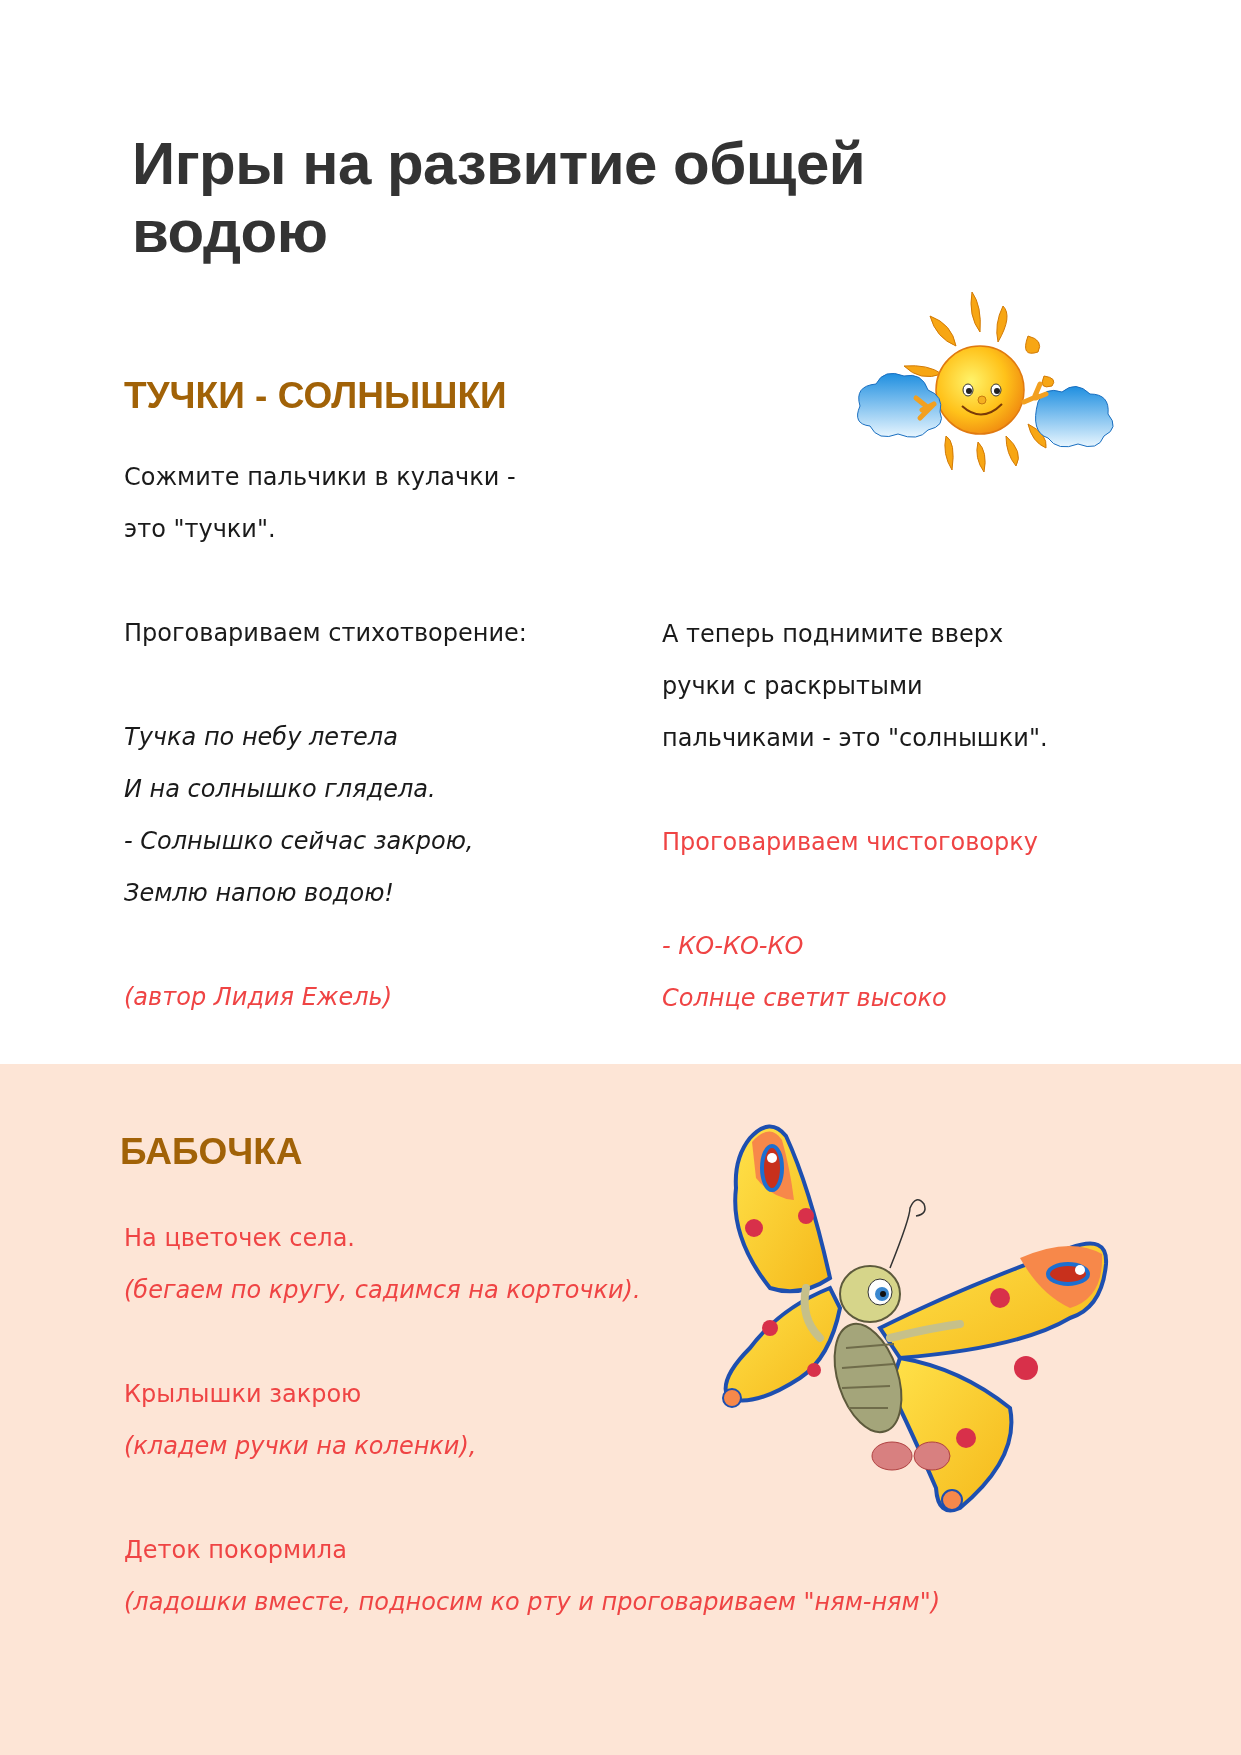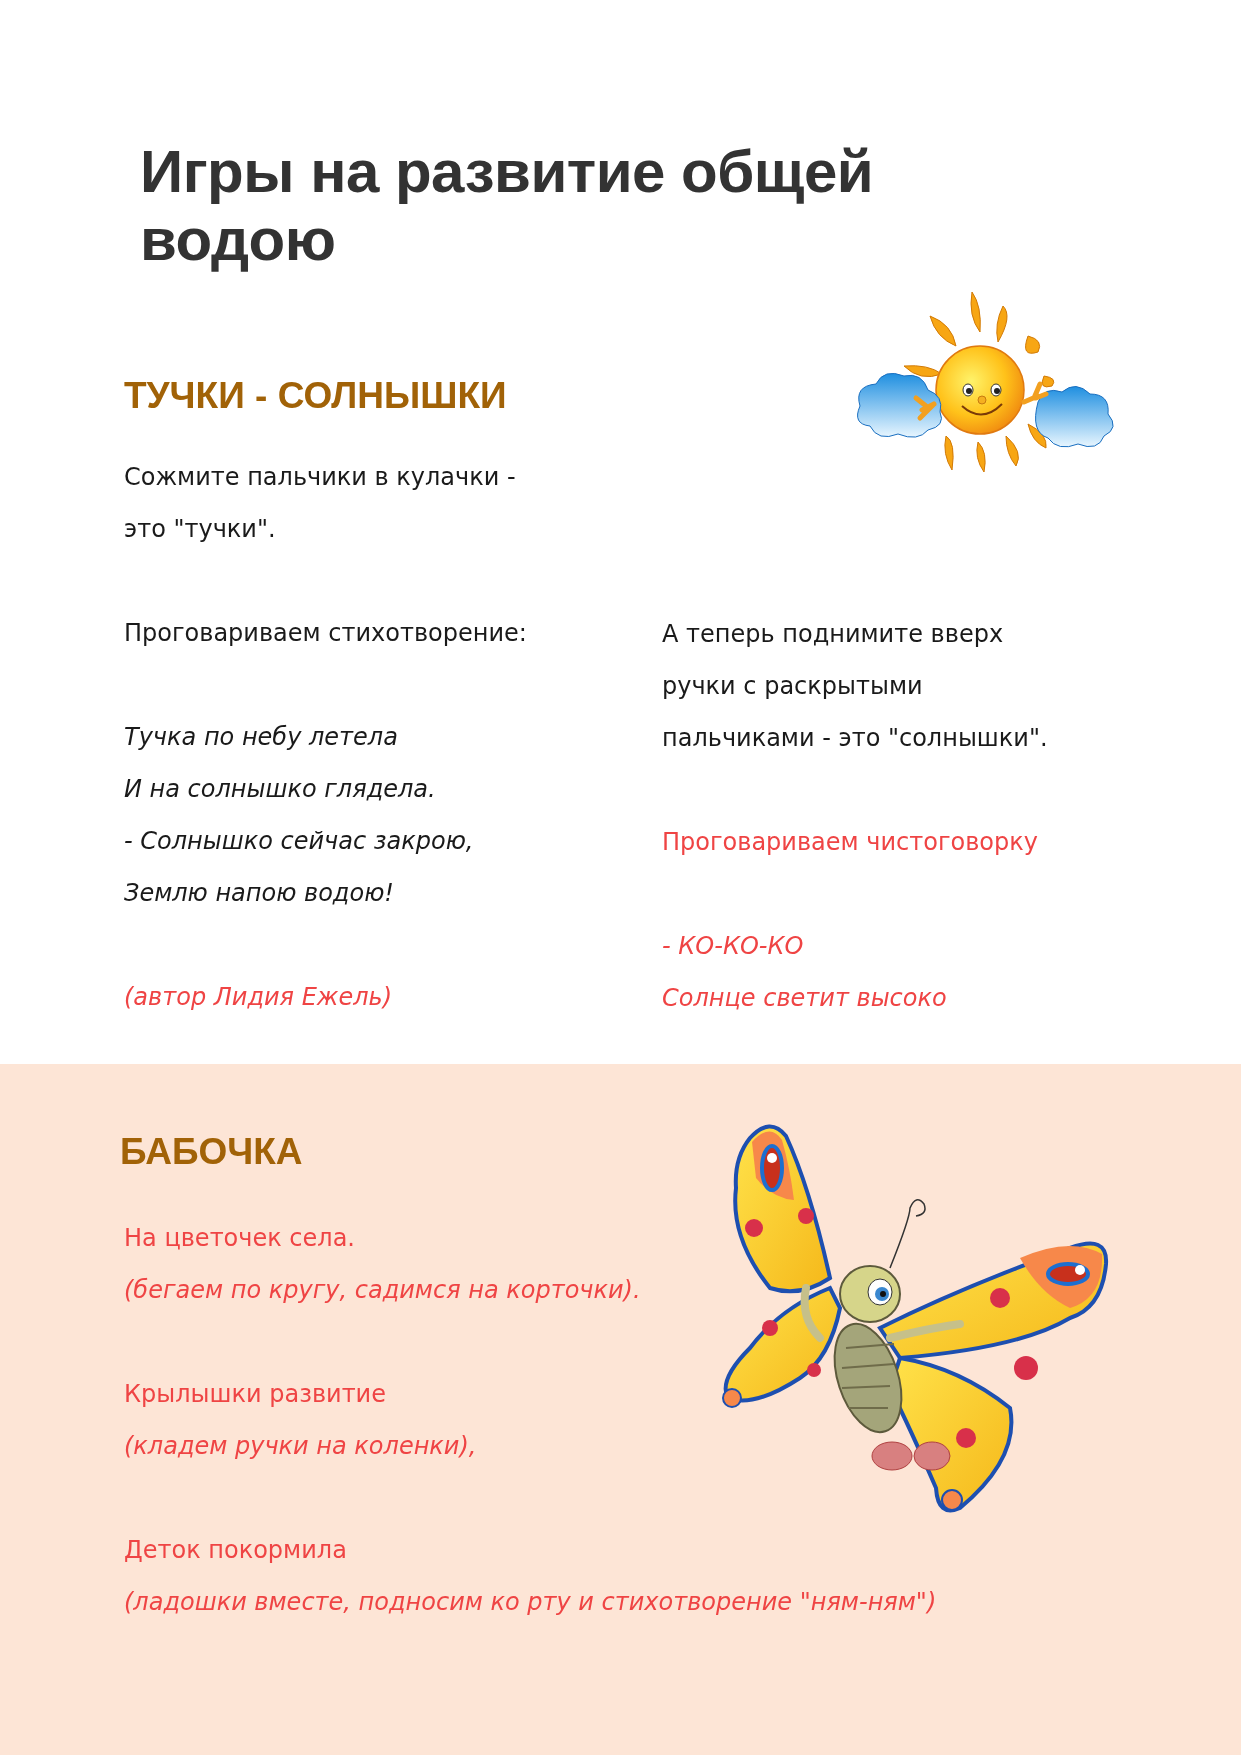--- a/index.html
+++ b/index.html
@@ -7,21 +7,21 @@
     width: 1241px; height: 1755px; position: relative; overflow: hidden;
     background: #ffffff;
     font-family: "DejaVu Sans", "Liberation Sans", sans-serif;
     color: #222222;
   }
   .abs { position: absolute; }
   .title {
     left: 124px; top: 122px; width: 980px;
     font-family: "Liberation Sans", "DejaVu Sans", sans-serif;
     font-weight: bold; font-size: 60px; line-height: 68px;
-    color: #333333; letter-spacing: -0.5px; margin: 16px;
+    color: #333333; letter-spacing: -0.5px; margin: 8px;
   }
   .title span { display: block; }
   .h2 {
     font-family: "Liberation Sans", "DejaVu Sans", sans-serif;
     font-weight: bold; font-size: 37px; line-height: 44px;
     color: #a16207; margin: 0;
   }
   .p {
     font-family: "DejaVu Sans", sans-serif;
     font-size: 24px; line-height: 52px; color: #1a1a1a; margin: 0;
@@ -153,18 +153,18 @@
     <path d="M110 230 Q90 210 96 180 M180 230 Q220 220 250 216" stroke="#c6c08a" stroke-width="8" stroke-linecap="round" fill="none"></path>
     <ellipse cx="182" cy="348" rx="20" ry="14" fill="#d88080" stroke="#b04040"></ellipse>
     <ellipse cx="222" cy="348" rx="18" ry="14" fill="#d88080" stroke="#b04040"></ellipse>
   </svg>
 </div>
 
 <div class="abs p gray" style="left:124px; top:1212px;">
   <span>На цветочек села.</span>
   <span class="i">(бегаем по кругу, садимся на корточки).</span>
   <span class="blank"></span>
-  <span>Крылышки развитие</span>
+  <span>Крылышки закрою</span>
   <span class="i">(кладем ручки на коленки),</span>
   <span class="blank"></span>
   <span>Деток покормила</span>
-  <span class="i">(ладошки вместе, подносим ко рту и стихотворение "ням-ням")</span>
+  <span class="i">(ладошки вместе, подносим ко рту и проговариваем "ням-ням")</span>
 </div>
 
 </body></html>

